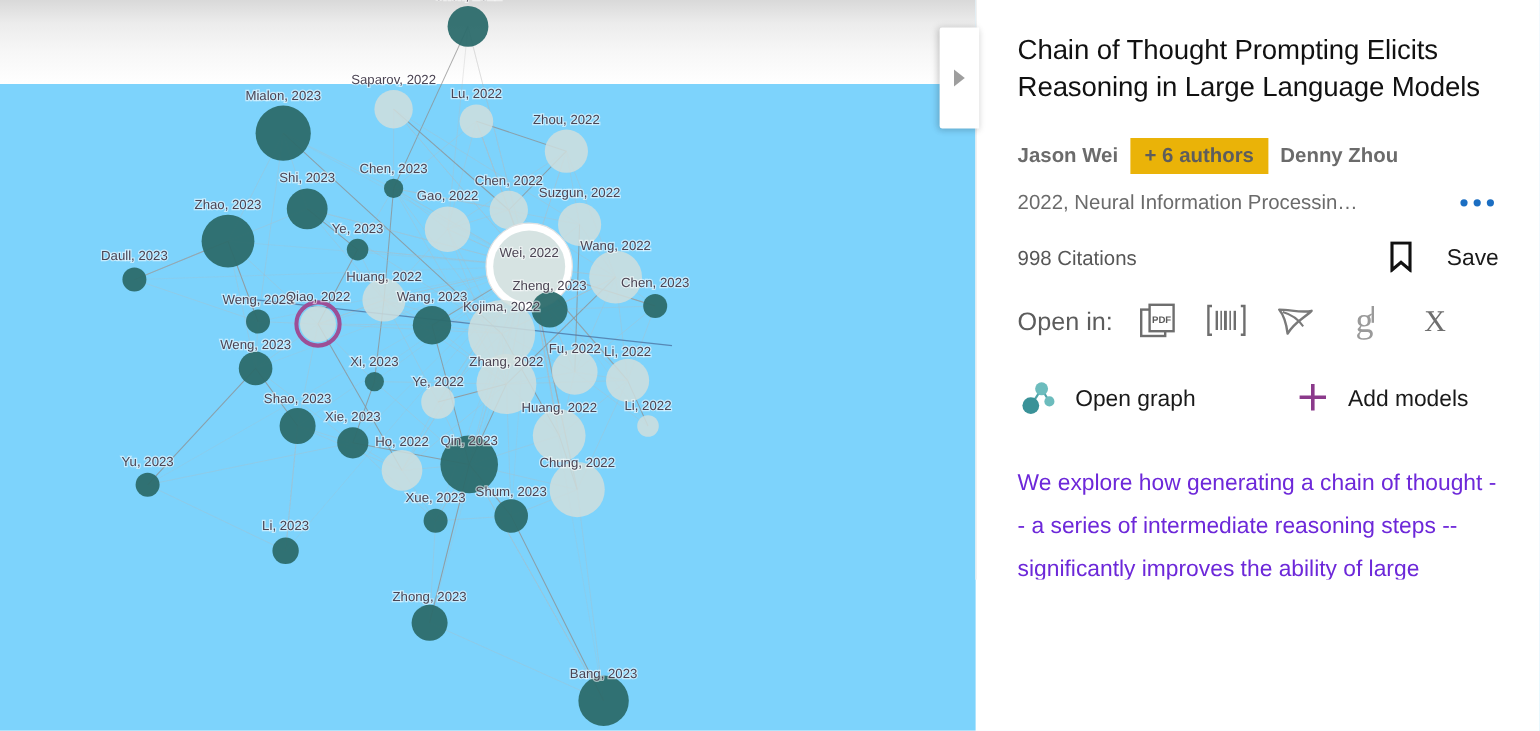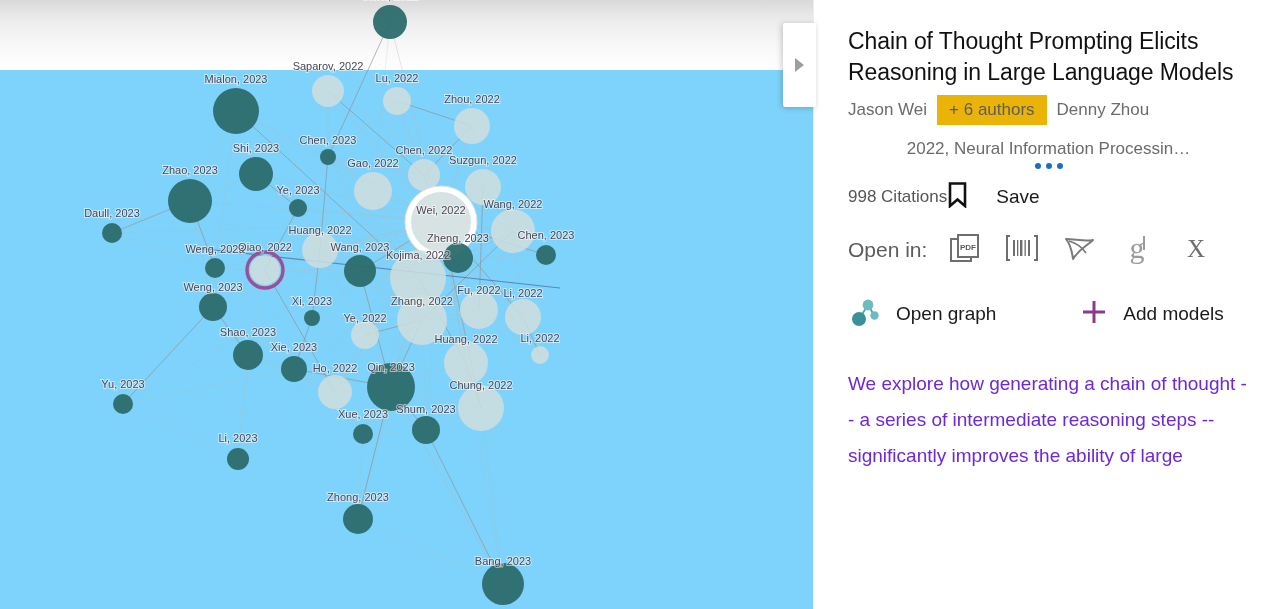--- a/index.html
+++ b/index.html
@@ -60,44 +60,44 @@
     background: #ffffff;
     padding: 26px 34px 0 34px;
     overflow: hidden;
     border-left: 1px solid #eeeeee;
   }
   #paper-title {
     font-size: 23px; line-height: 1.33; color: #111111;
     font-weight: 400; letter-spacing: -0.1px;
   }
   .authors-row {
-    margin-top: 8px;
+    margin-top: 28px;
     display: flex; align-items: center; flex-wrap: nowrap;
-    font-size: 17px; color: #6b6b6b;
+    font-size: 17px; color: #6b6b6b; font-weight: bold;
   }
   .author-name { white-space: nowrap; }
   .author-more {
     background: #eab308; color: #5d5d5d;
     padding: 5px 12px; margin: 0 10px; white-space: nowrap;
     cursor: pointer;
   }
   .venue-row {
     margin-top: 14px; display: flex; align-items: center;
     justify-content: space-between;
-    flex-direction: column;
   }
   #venue-text {
     font-size: 17px; color: #6b6b6b; white-space: nowrap;
     overflow: hidden; text-overflow: ellipsis; max-width: 345px;
   }
   #more-menu { display: flex; gap: 5px; cursor: pointer; padding: 4px; }
   #more-menu i { width: 6px; height: 6px; border-radius: 50%; background: #1b6ec2; display: block; }
 
   .citations-row {
-    margin-top: 9px; display: flex; align-items: center;
+    margin-top: 22px; display: flex; align-items: center;
+    justify-content: space-between;
   }
   #citations-text { font-size: 17px; color: #565656; }
   #save-button {
     display: flex; align-items: center; gap: 28px; cursor: pointer;
     background: none; border: none; font-family: inherit;
   }
   #save-label { font-size: 19px; color: #1a1a1a; }
 
   .openin-row { margin-top: 22px; display: flex; align-items: center; gap: 0px; }
   #openin-label { font-size: 21px; color: #5c5c5c; margin-right: 16px; }

